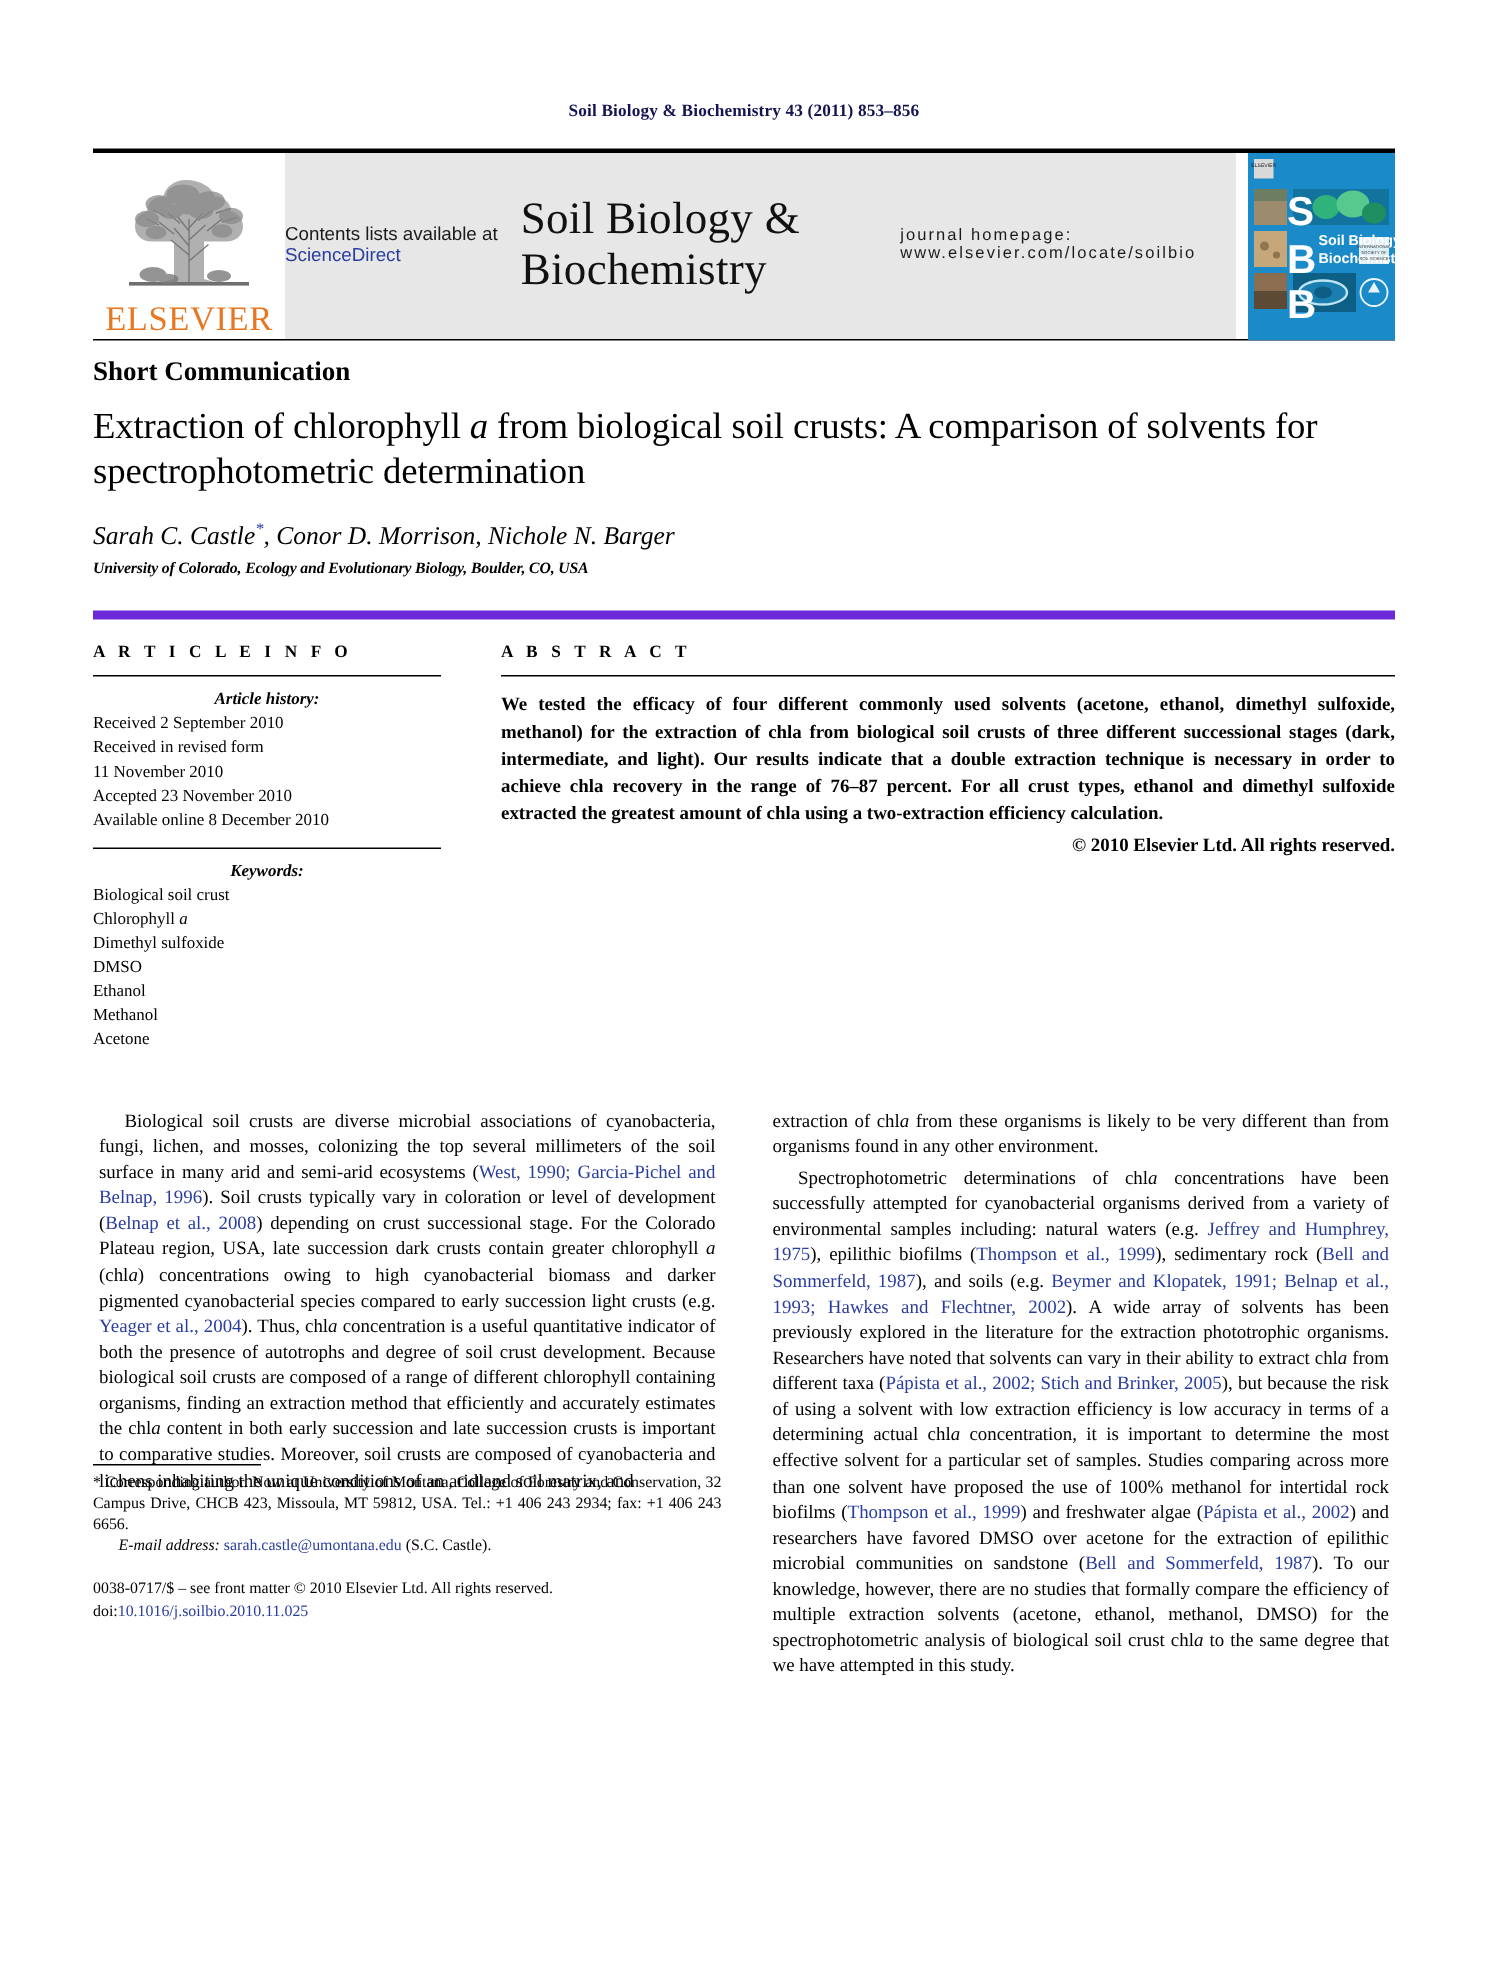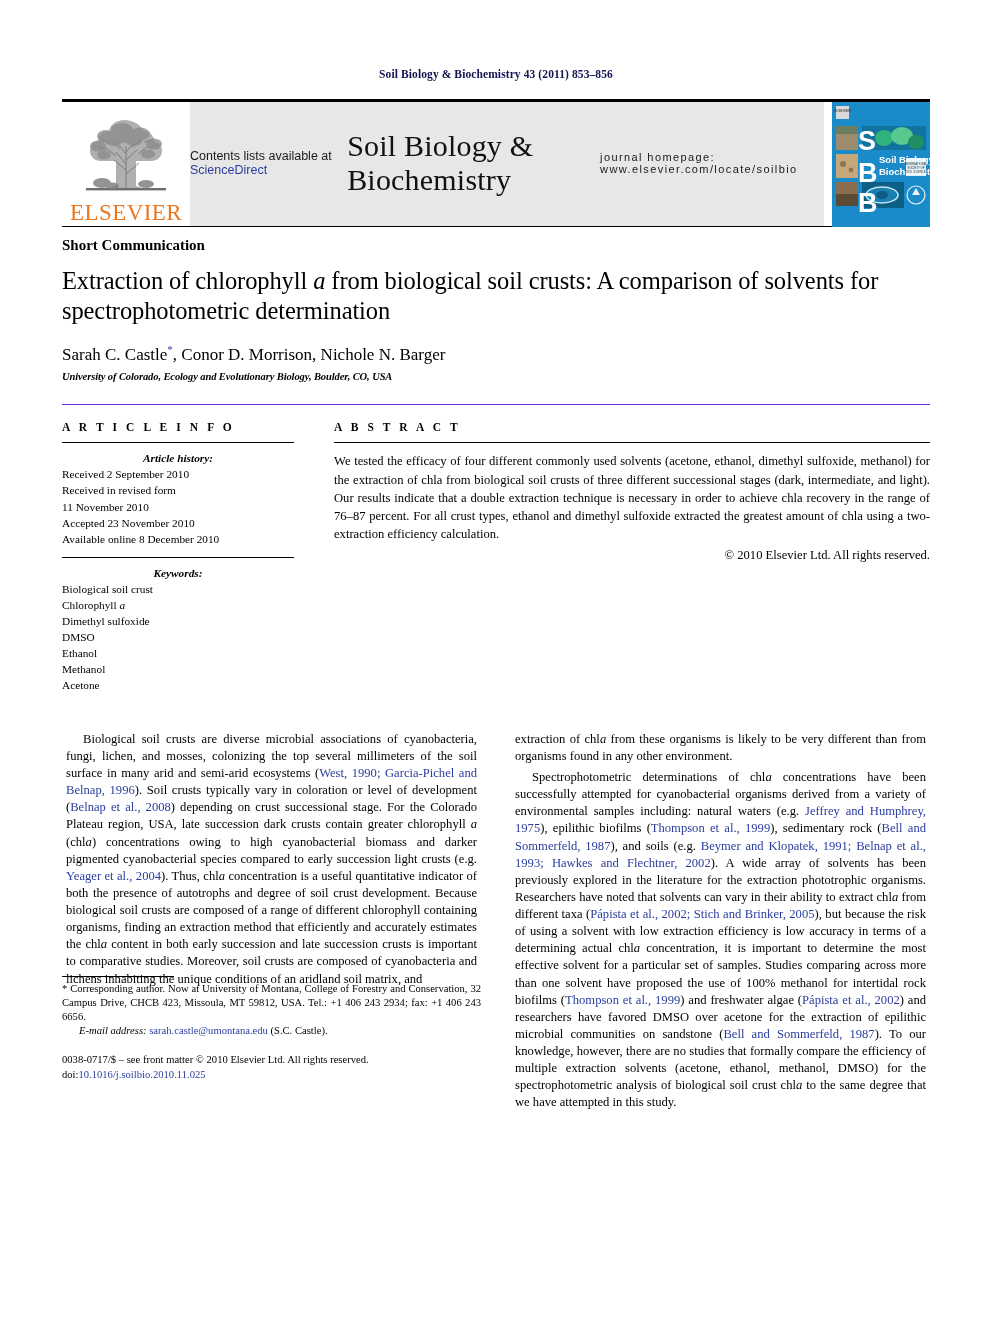--- a/index.html
+++ b/index.html
@@ -86,50 +86,51 @@
     width: 98px;
     flex: 0 0 98px;
     margin-left: 8px;
     align-self: center;
   }
   .cover-thumb svg { display:block; }
 
   
   .rule-thin { border-top: 1px solid #000; }
   .section-type {
-    font-size: 15px;
+    font-size: 18px;
     font-weight: bold;
     margin-top: 10px;
   }
   .article-title {
     font-size: 24.5px;
     line-height: 1.22;
     margin-top: 12px;
     font-weight: normal;
     letter-spacing: -0.1px;
   }
   .article-title i { font-style: italic; }
   .authors {
     font-size: 17px;
     margin-top: 17px;
+    font-style: italic;
   }
   .authors sup { color:#2a3d9e; font-size: 11px; }
   .affiliation {
     font-size: 10.5px;
     font-style: italic;
     font-weight: bold;
     margin-top: 7px;
     letter-spacing: -0.1px;
   }
 
   
   .info-abstract {
     display: flex;
     margin-top: 22px;
-    border-top: 1px solid #6d28d9;
+    border-top: 6px solid #6d28d9;
     padding-top: 0;
   }
   .col-info { width: 262px; flex: 0 0 262px; padding-right: 30px; }
   .col-abs  { flex: 1 1 auto; padding-left: 10px; }
 
   .sect-head {
     font-family: "Liberation Serif", serif;
     font-size: 11.5px;
     font-weight: bold;
     letter-spacing: 3.1px;
@@ -141,20 +142,21 @@
   .info-body .lbl { font-style: italic; font-weight: bold; text-align: center; }
   .info-group { padding-bottom: 10px; }
   .kw-group { padding-top: 7px; }
   .kw-group .kw i { font-style: italic; }
 
   .abs-body {
     font-size: 12.6px;
     line-height: 1.45;
     text-align: justify;
     padding-top: 9px;
+    font-weight: bold;
   }
   .copyline { text-align: right; padding-top: 2px; }
 
   
   .body-cols {
     display: flex;
     margin-top: 34px;
     gap: 30px;
   }
   .bcol { width: 419px; flex: 0 0 419px; }

